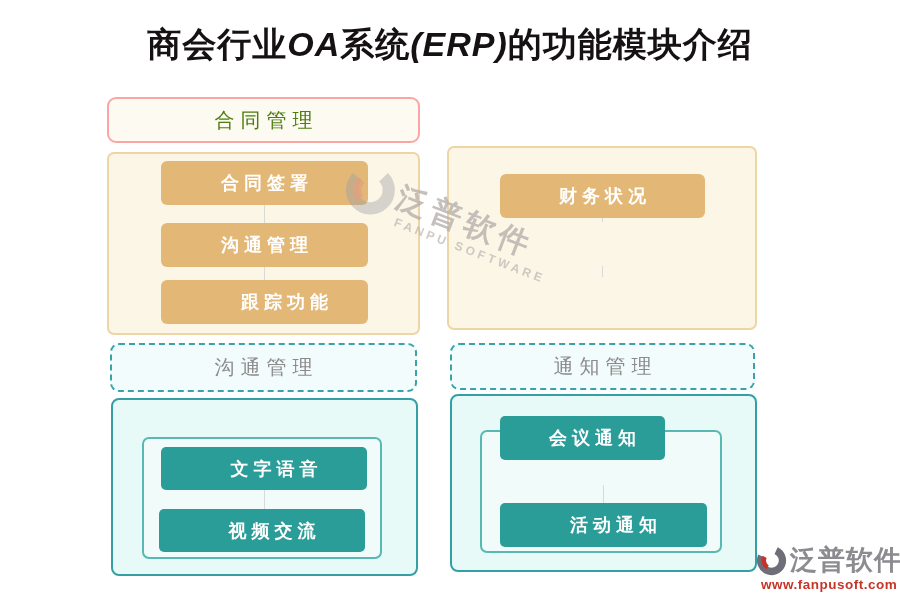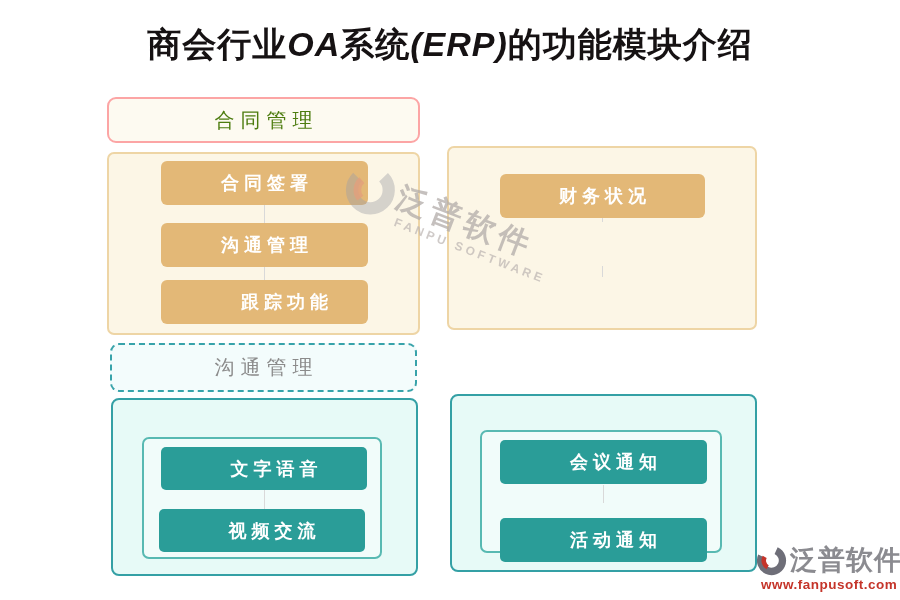--- a/index.html
+++ b/index.html
@@ -111,28 +111,29 @@
   <div class="hdr-dash" style="left:110px; top:343px; width:307px; height:49px;">沟通管理</div>
 
   <div class="body-teal" style="left:111px; top:398px; width:307px; height:178px;"></div>
   <div class="inner-teal" style="left:142px; top:437px; width:240px; height:122px;"></div>
 
   <div class="conn" style="left:264px; top:490px; height:19px;"></div>
 
   <div class="pill teal" style="left:161px; top:447px; width:206px; height:43px;">文字语音</div>
   <div class="pill teal" style="left:159px; top:509px; width:206px; height:43px;">视频交流</div>
 
+  <div class="hdr-dash" style="left:450px; top:343px; width:305px; height:47px;">通知管理</div>
 
   <div class="body-teal" style="left:450px; top:394px; width:307px; height:178px;"></div>
   <div class="inner-teal" style="left:480px; top:430px; width:242px; height:123px;"></div>
 
   <div class="conn" style="left:603px; top:485px; height:18px;"></div>
 
-  <div class="pill teal" style="left:500px; top:440px; width:207px; height:44px;">会议通知</div>
-  <div class="pill teal" style="left:500px; top:503px; width:207px; height:44px;margin-top:15px;">活动通知</div>
+  <div class="pill teal" style="left:500px; top:416px; width:165px; height:44px;">会议通知</div>
+  <div class="pill teal" style="left:500px; top:503px; width:207px; height:44px;">活动通知</div>
 
   <div class="watermark">
     <svg class="wm-icon" viewBox="0 0 34 34">
       <circle cx="17" cy="17" r="12" fill="none" stroke="rgba(158,158,166,0.75)" stroke-width="8" stroke-dasharray="56 20" transform="rotate(-65 17 17)"></circle>
       <circle cx="17" cy="17" r="8.5" fill="none" stroke="rgba(228,140,128,0.8)" stroke-width="5" stroke-dasharray="13 41" transform="rotate(120 17 17)"></circle>
     </svg>
     <div class="wm-text">
       <div class="wm-name">泛普软件</div>
       <div class="wm-sub">FANPU SOFTWARE</div>
     </div>

